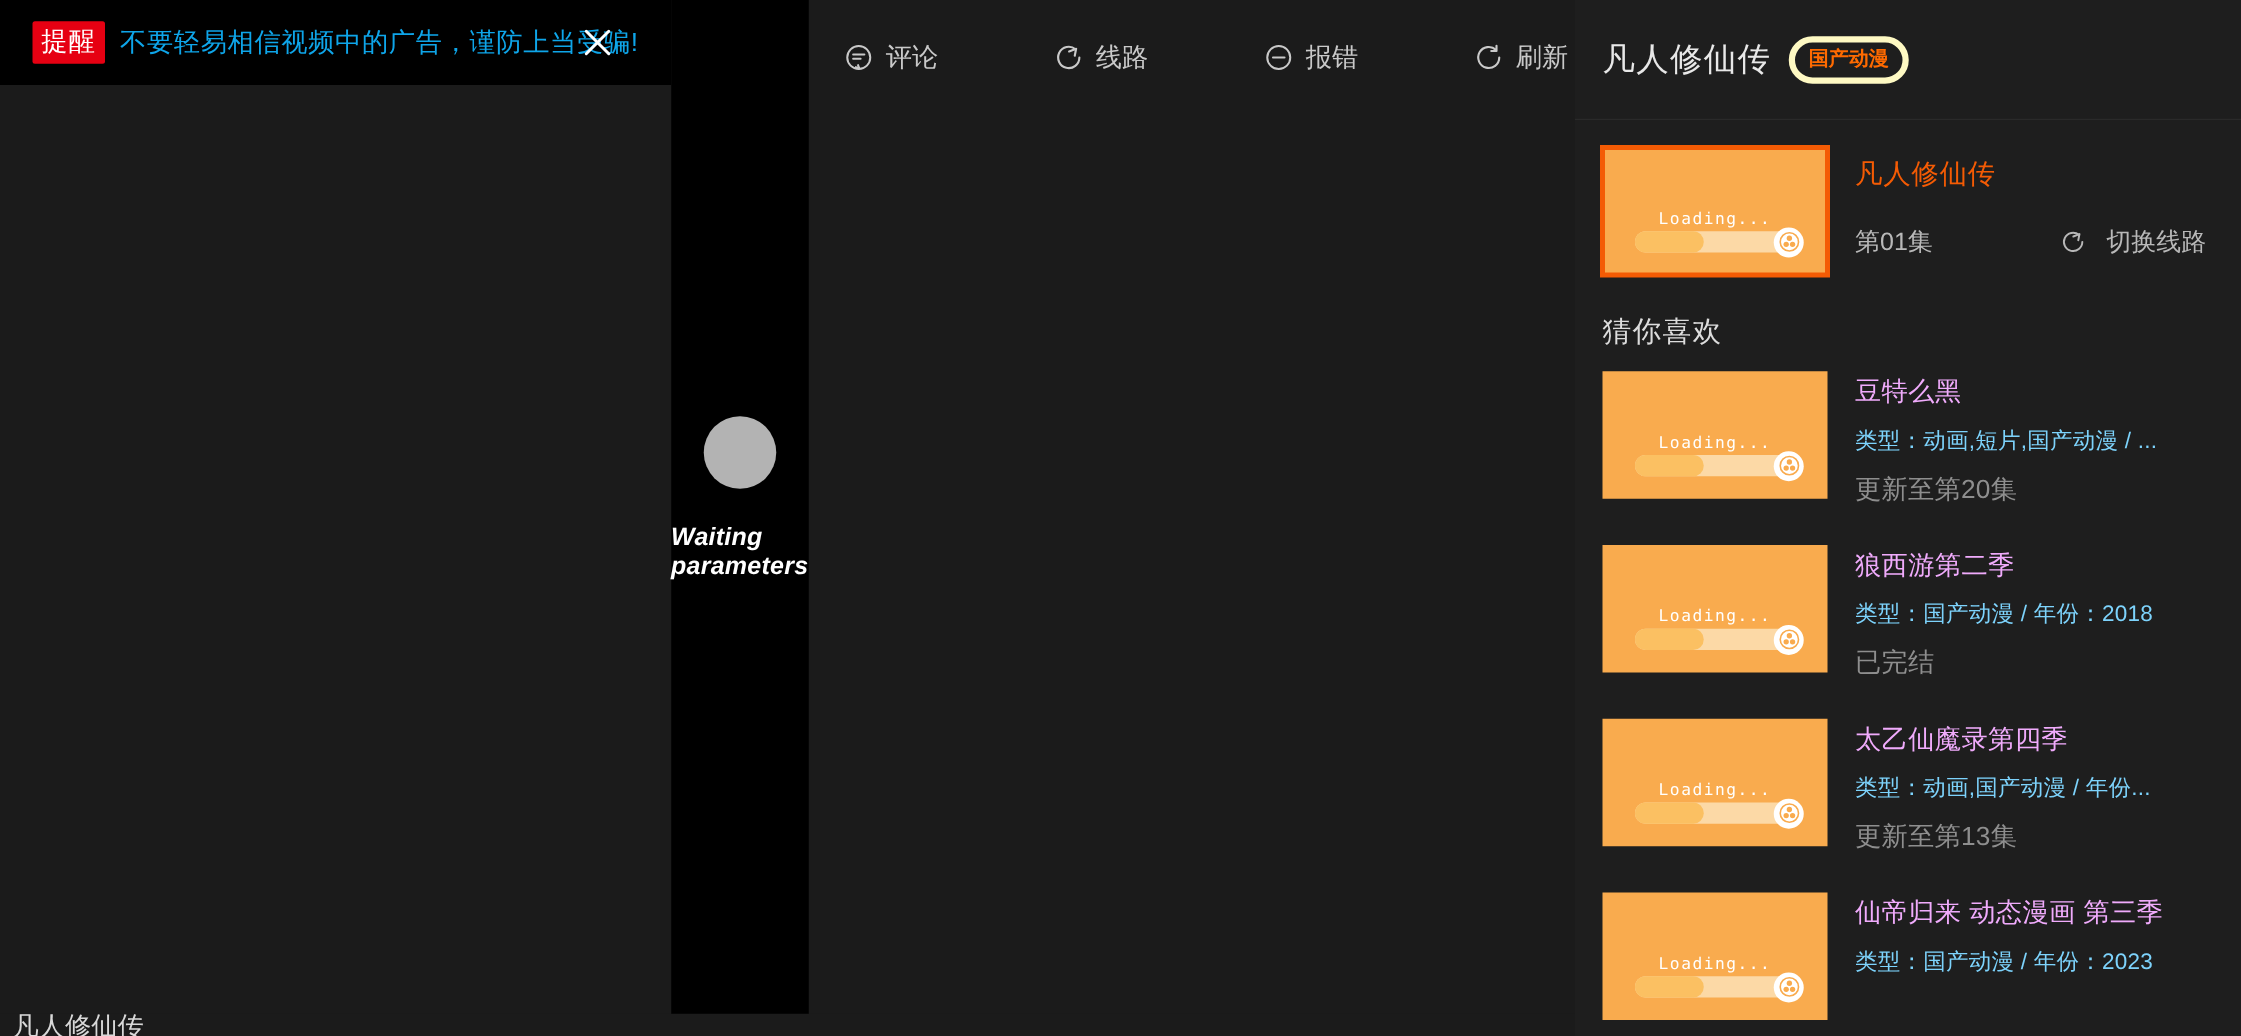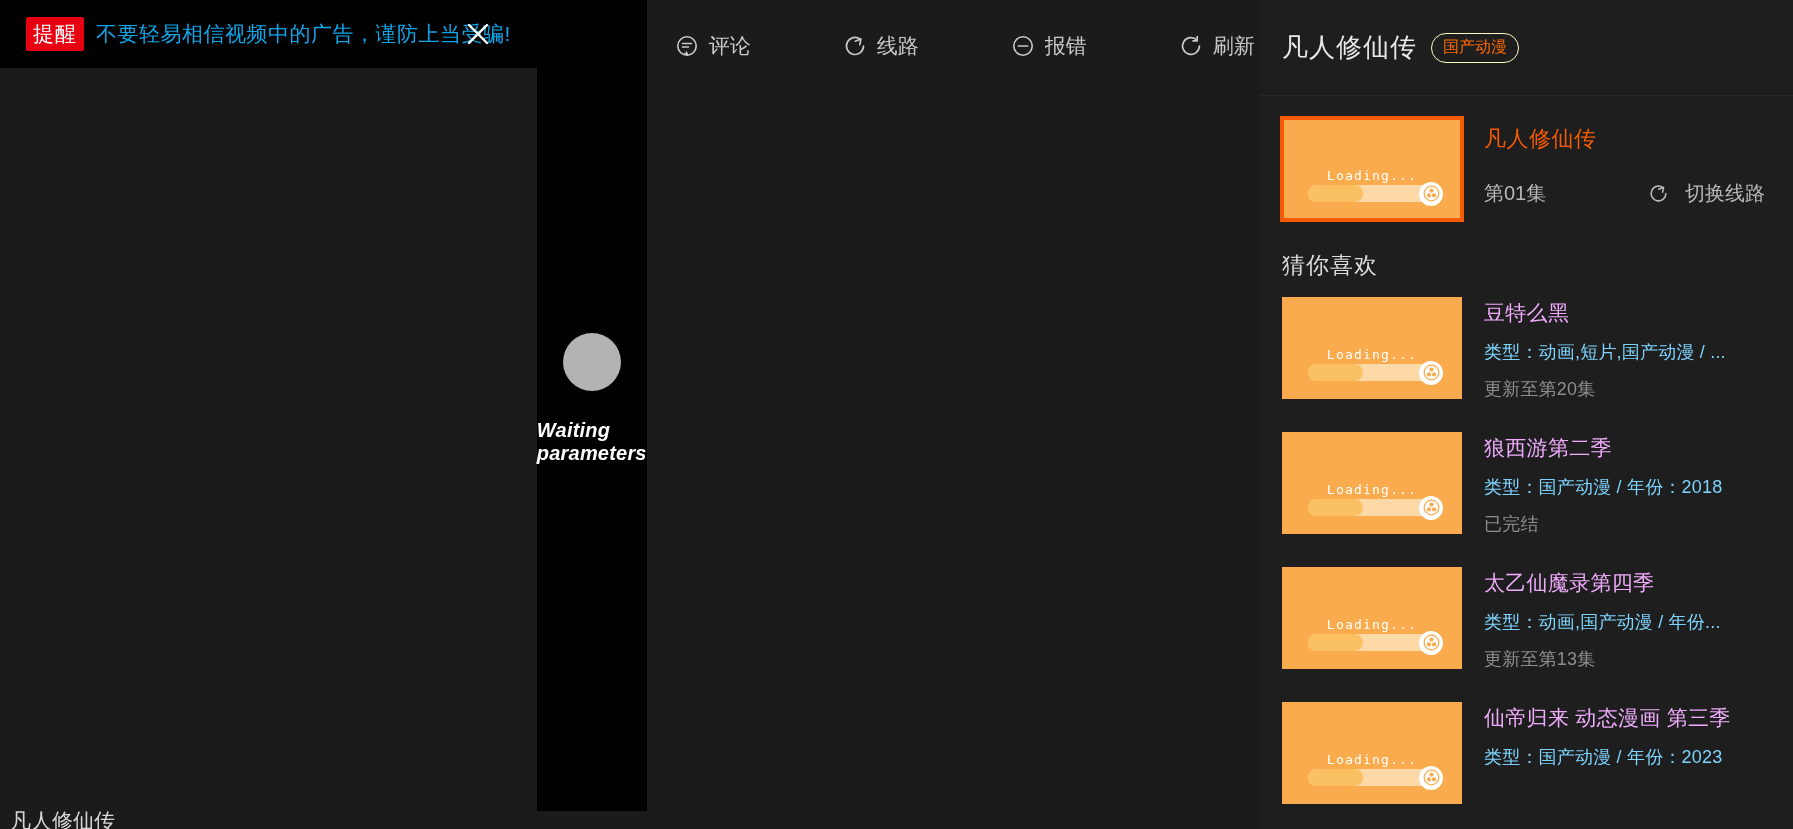--- a/index.html
+++ b/index.html
@@ -147,25 +147,26 @@
     border-bottom: 1px solid #2a2a2a;
   }
   .sb-title {
     color: #e8e8e8;
     font-size: 26px;
     letter-spacing: 1px;
   }
   .sb-badge {
     margin-left: 14px;
     color: #ff6a00;
-    border: 1px solid #fef9c3;
+    border: 5px solid #fef9c3;
     border-radius: 20px;
     font-size: 16px;
     padding: 3px 11px 4px;
     white-space: nowrap;
+    font-weight: bold;
   }
 
   
   .feat-row {
     display: flex;
     padding: 22px 24px 0 22px;
     gap: 22px;
   }
   .thumb {
     position: relative;
@@ -276,21 +277,21 @@
     color: #7dd3fc;
     font-size: 18px;
     white-space: nowrap;
     overflow: hidden;
     text-overflow: ellipsis;
     letter-spacing: .2px;
   }
   .rec-status {
     margin-top: 13px;
     color: #8e8e8e;
-    font-size: 18px;
+    font-size: 21px;
     white-space: nowrap;
     letter-spacing: .2px;
   }
 </style>
 </head>
 <body>
 
 <div class="page">
 
   <div class="player-col">

